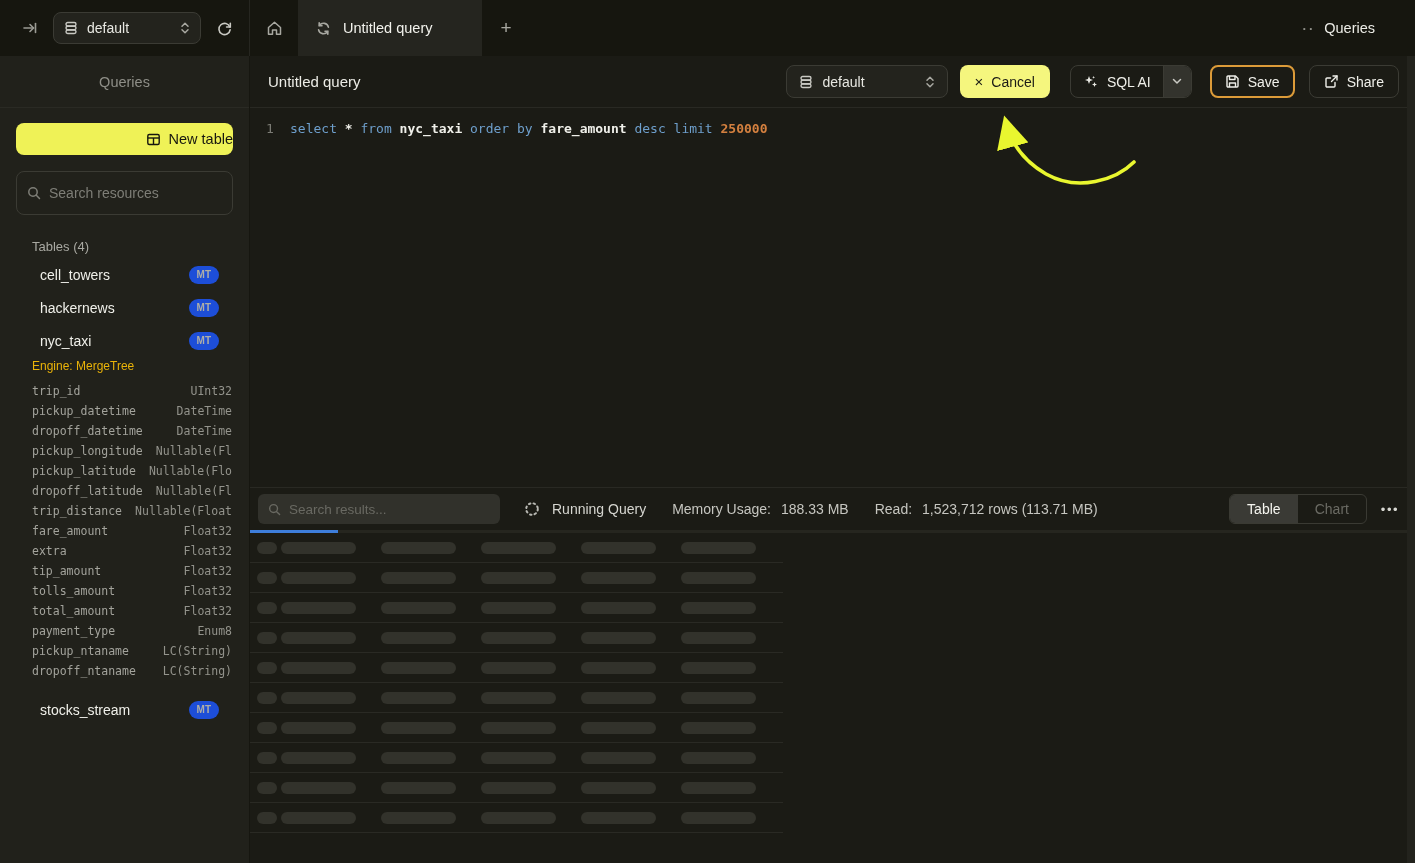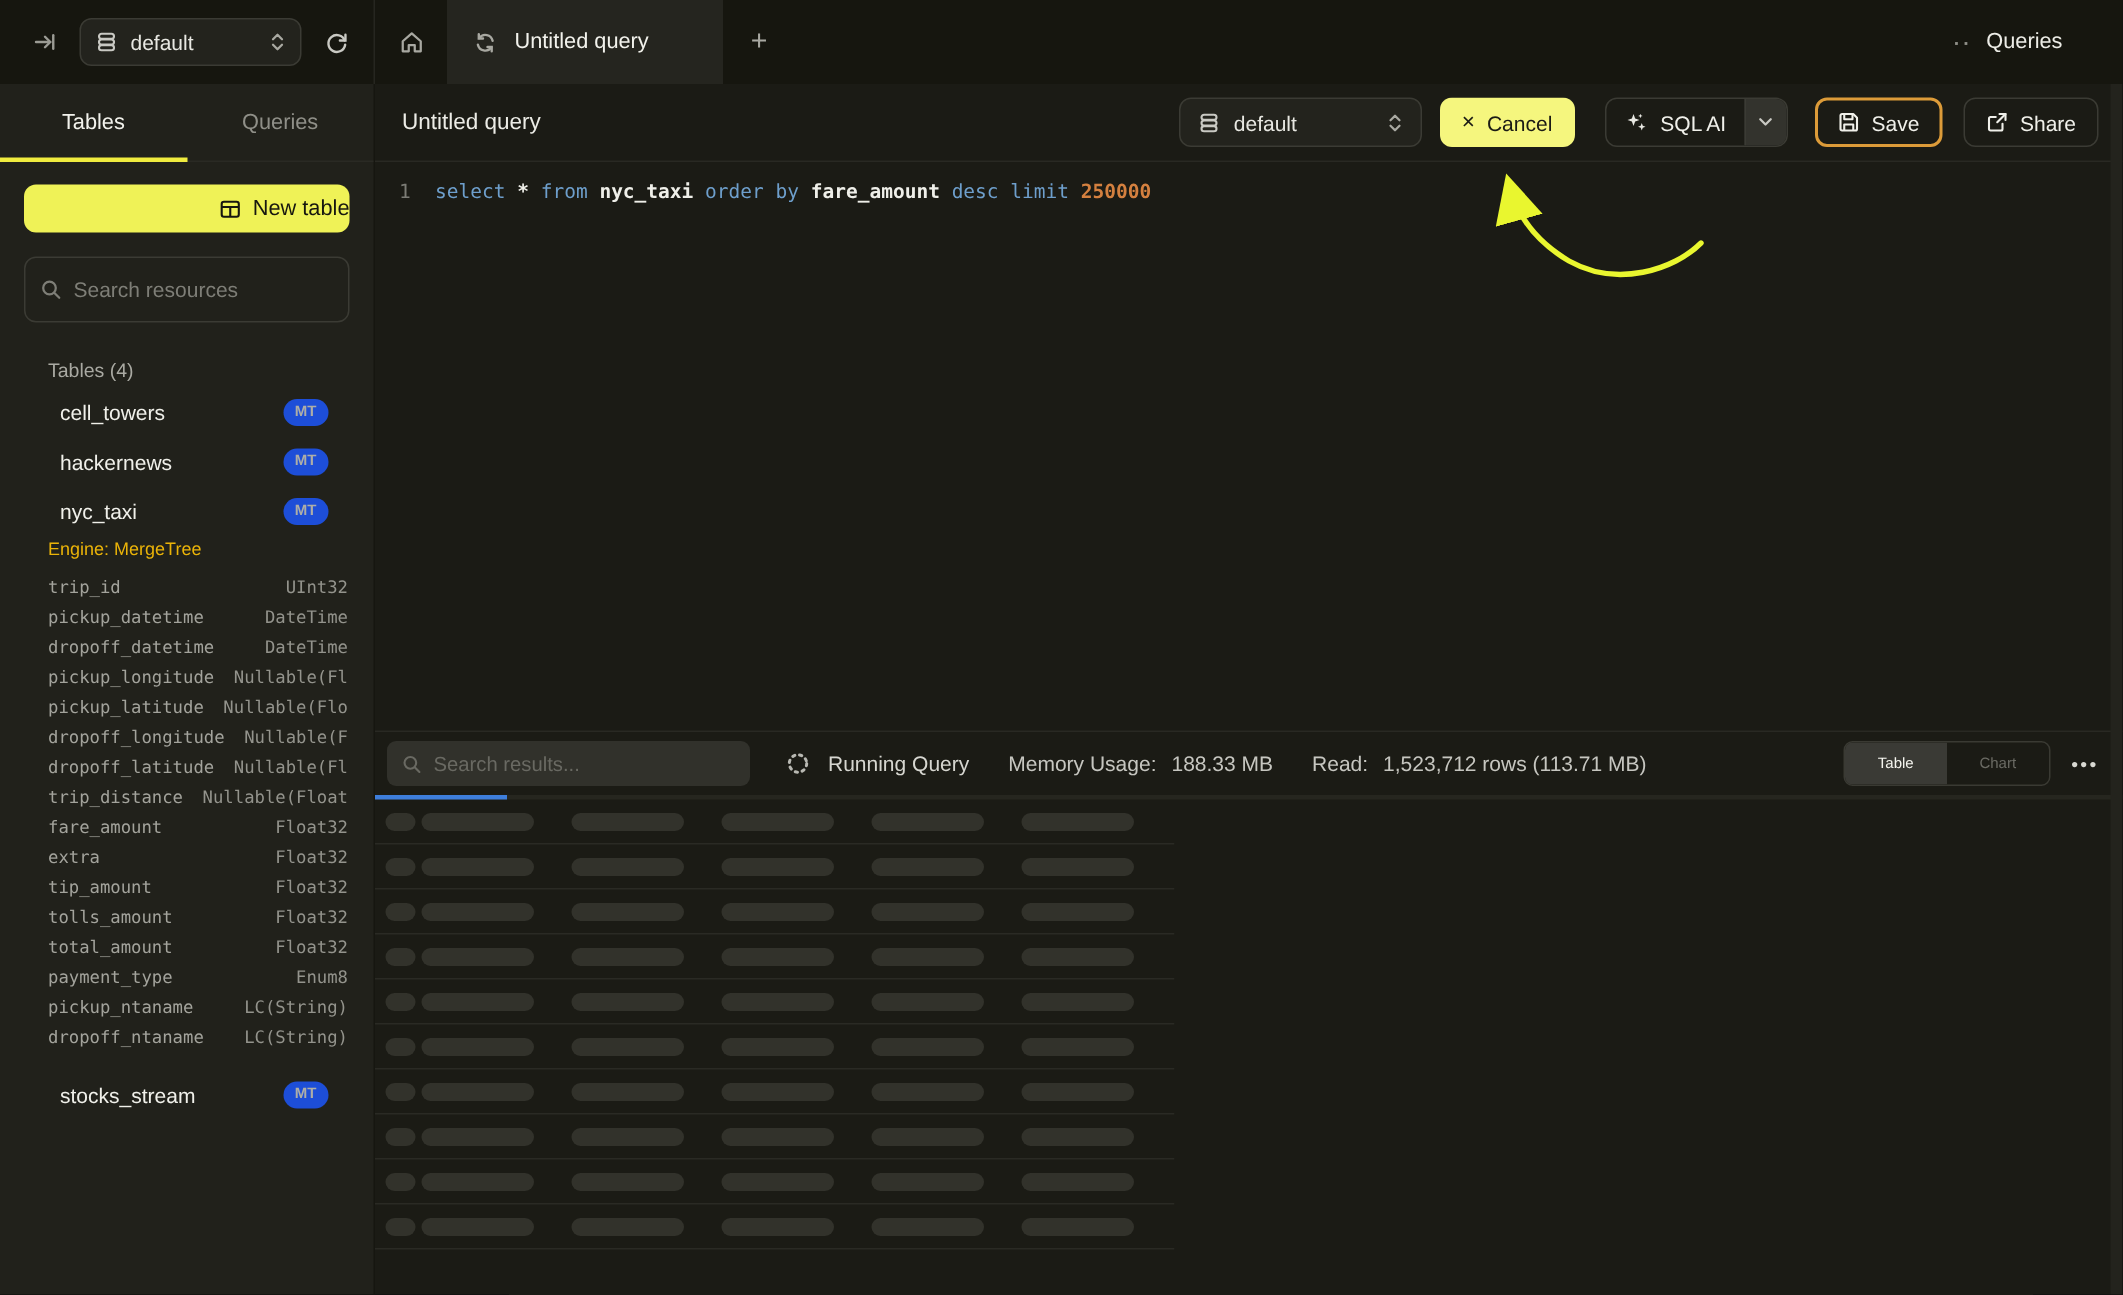--- a/index.html
+++ b/index.html
@@ -75,21 +75,21 @@
   .res-search { width:242px; height:30px; background:#31312B; border-radius:6px; display:flex; align-items:center; gap:8px; padding:0 10px; flex:0 0 auto; }
   .res-search input { flex:1; background:transparent; border:none; outline:none; color:#E8E8E2; font-size:13.5px; font-family:inherit; min-width:0; }
   .res-search input::placeholder { color:#696962; }
   .spinner { margin-left:24px; animation:spin 1.1s steps(8) infinite; display:flex; }
   @keyframes spin { to { transform:rotate(360deg); } }
   .status-text { margin-left:12px; color:#D6D6D0; font-size:14px; }
   .metric-label { margin-left:26px; color:#C6C6C0; font-size:14px; }
   .metric-value { margin-left:10px; color:#C6C6C0; font-size:14px; }
   .res-toolbar-spacer { flex:1; }
   .view-toggle { display:flex; height:30px; border:1px solid #3A3A33; border-radius:6px; overflow:hidden; }
-  .vt-seg { width:68px; display:flex; align-items:center; justify-content:center; font-size:10px; cursor:pointer; color:#6B6B64; font-weight:500; }
+  .vt-seg { width:68px; display:flex; align-items:center; justify-content:center; font-size:14px; cursor:pointer; color:#6B6B64; font-weight:500; }
   .vt-seg.active { background:#3A3A35; color:#F5F5EF; }
   .ellipsis-btn { margin-left:14px; color:#D8D8D2; font-size:13px; letter-spacing:1.5px; cursor:pointer; background:none; border:none; }
 
   .progress-track { height:3px; flex:0 0 auto; background:#26261F; position:relative; }
   .progress-fill { position:absolute; left:0; top:0; bottom:0; width:88px; background:#3E7EDB; }
 
   .skeleton { flex:1; overflow:hidden; width:533px; }
   .sk-row { height:30px; display:flex; align-items:center; padding-left:7px; border-bottom:1px solid #2A2A24; }
   .sk { height:12px; border-radius:6px; background:#32322B; display:inline-block; }
   .sk-sm { width:20px; margin-right:4px; }
@@ -169,23 +169,20 @@
         <span class="dots-icon">··</span>
         <span>Queries</span>
       </div>
     </div>
   </div>
 
   <div class="body">
 
     <aside class="sidebar">
       <div class="sb-tabs">
-        <div class="sb-tab active">
-            <span>Tables</span>
-          </div>
         <div class="sb-tab">
             <span>Queries</span>
           </div>
       </div>
 
       <button class="new-table-btn">
         <span>
           <svg width="15" height="15" viewBox="0 0 15 15" fill="none" stroke="#17170F" stroke-width="1.4">
               <rect x="1.8" y="2.5" width="11.4" height="10" rx="1.5"></rect>
               <line x1="1.8" y1="6" x2="13.2" y2="6"></line>
@@ -234,24 +231,20 @@
               <span class="col-name">dropoff_datetime</span>
               <span class="col-type">DateTime</span>
             </div>
             <div class="col-row">
               <span class="col-name">pickup_longitude</span>
               <span class="col-type">Nullable(Fl</span>
             </div>
             <div class="col-row">
               <span class="col-name">pickup_latitude</span>
               <span class="col-type">Nullable(Flo</span>
-            </div>
-            <div class="col-row">
-              <span class="col-name">dropoff_longitude</span>
-              <span class="col-type">Nullable(F</span>
             </div>
             <div class="col-row">
               <span class="col-name">dropoff_latitude</span>
               <span class="col-type">Nullable(Fl</span>
             </div>
             <div class="col-row">
               <span class="col-name">trip_distance</span>
               <span class="col-type">Nullable(Float</span>
             </div>
             <div class="col-row">

